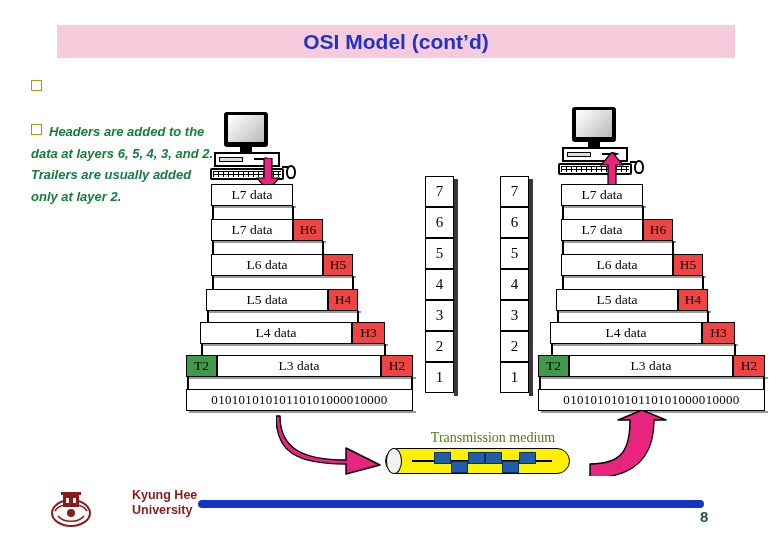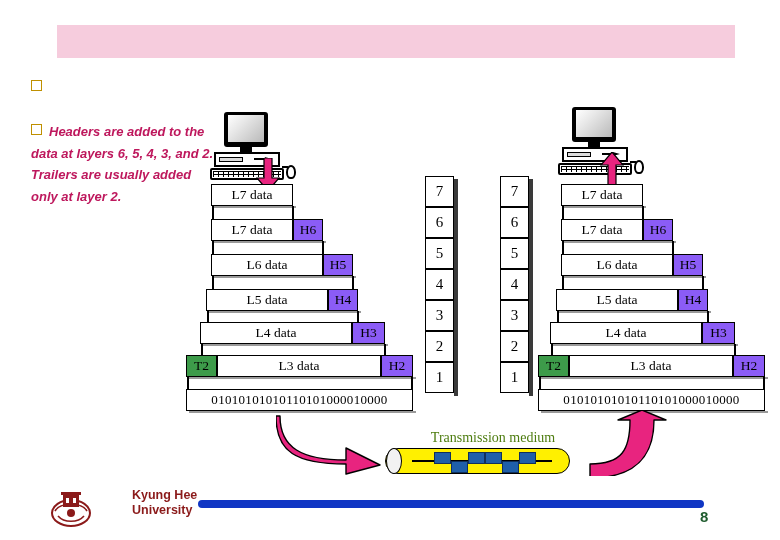--- a/index.html
+++ b/index.html
@@ -64,21 +64,21 @@
   #bullet1-label { font-weight: bold; }
 
   #bullet2 {
     position: absolute;
     left: 31px;
     top: 121px;
     width: 190px;
     font-size: 13px;
     font-weight: bold;
     font-style: italic;
-    color: #be185d;
+    color: #15803d;
     line-height: 21.5px;
   }
 
   
   .computer { position: absolute; }
   .monitor-outer {
     position: absolute;
     left: 14px; top: 0;
     width: 44px; height: 35px;
     background: #000000;
@@ -185,21 +185,21 @@
     box-sizing: border-box;
     border: 1.5px solid #000000;
     background: #ffffff;
     font-family: "Liberation Serif", serif;
     font-size: 13.5px;
     color: #000000;
     text-align: center;
     line-height: 19px;
     white-space: nowrap;
   }
-  .pdu-box.header { background: #8b5cf6; text-align: center; }
+  .pdu-box.header { background: #ef4444; text-align: center; }
   .pdu-box.trailer { background: #3d9b4a; }
   .pdu-box.bits {
     font-family: "Liberation Serif", serif;
     font-size: 13px;
     letter-spacing: 0.3px;
   }
   .pdu-shadow {
     position: absolute;
     background: #9a9a9a;
     height: 2px;
@@ -300,20 +300,21 @@
     font-weight: bold;
     color: #1f5c2e;
   }
 </style>
 </head>
 <body>
 
 <div id="slide">
 
   <div id="title-band"></div>
+  <div id="title-text">OSI Model (cont’d)</div>
 
   <div id="bullet1">
     <span class="bullet-square"></span>
   </div>
 
   <div id="bullet2">
     <span class="bullet-square"></span><span>Headers are added to the data at layers 6, 5, 4, 3, and 2. Trailers are usually added only at layer 2.</span>
   </div>
 
   <div class="computer" style="left:210px; top:112px; width:92px; height:70px;">

